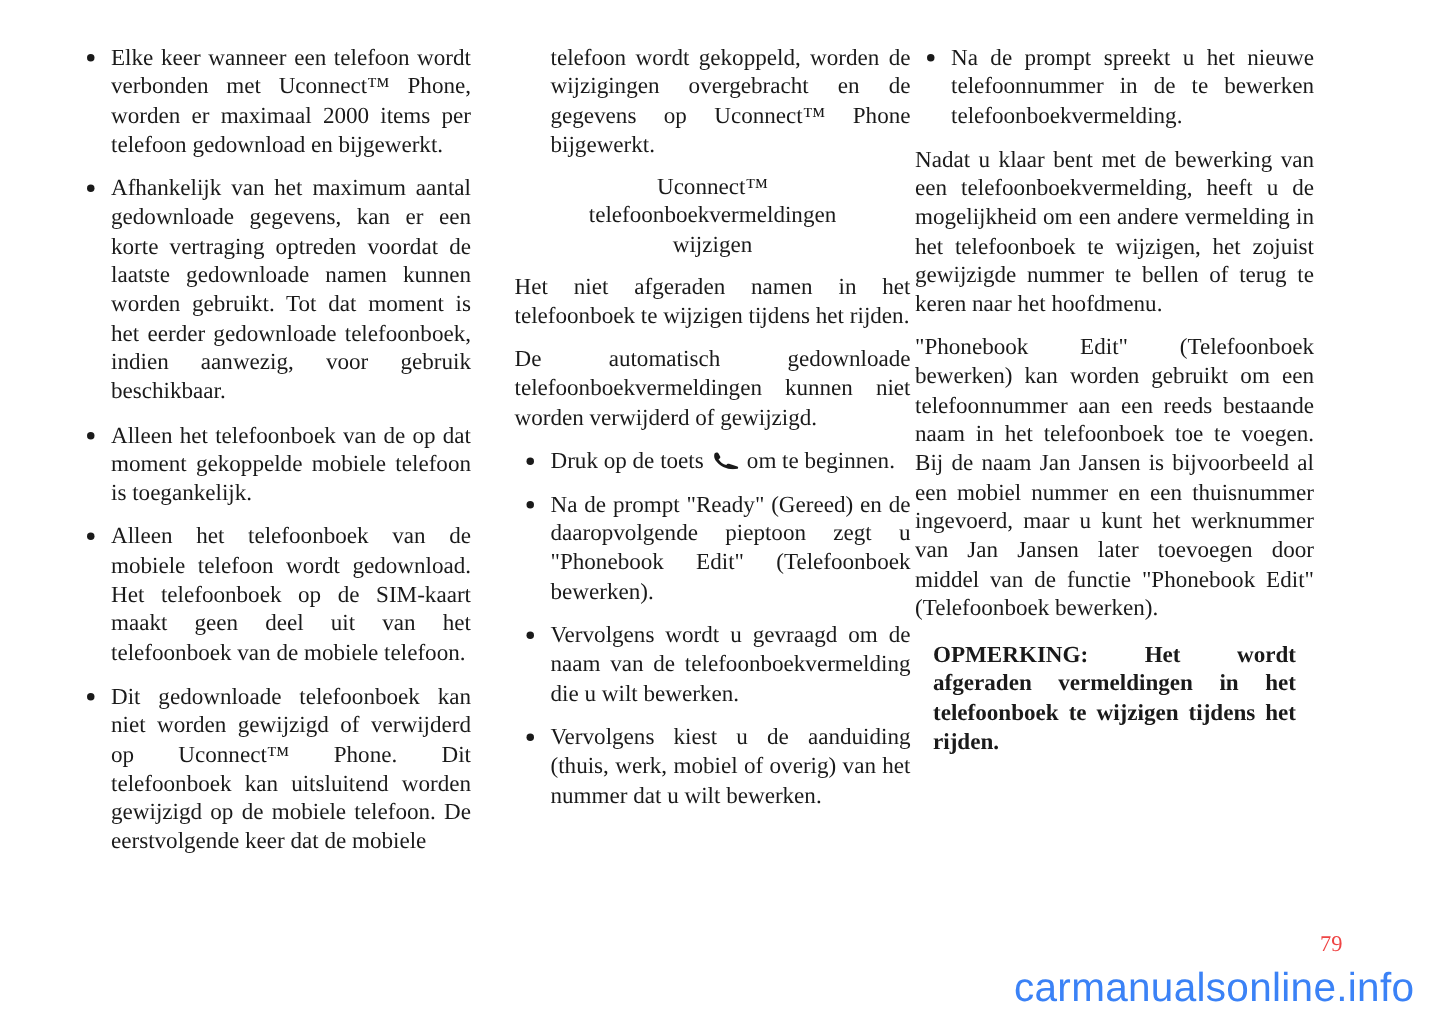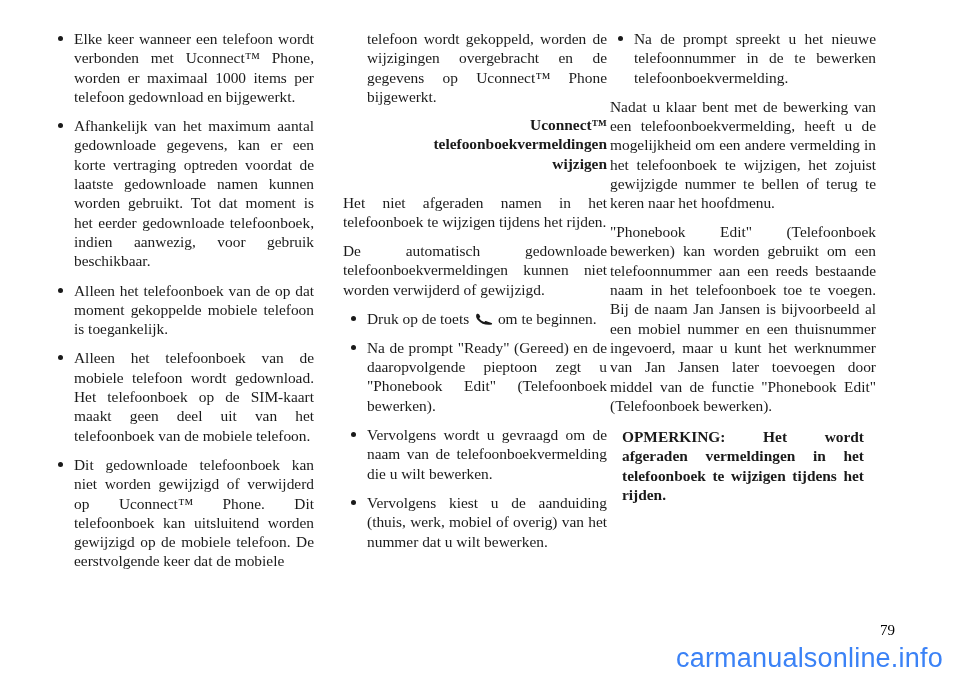--- a/index.html
+++ b/index.html
@@ -41,60 +41,60 @@
       width: 5px;
       height: 5px;
       border-radius: 50%;
       background: #1a1a1a;
     }
     .cont {
       padding-left: 24px;
       margin: 0 0 9px 0;
     }
     .heading {
-      font-weight: bold;
-      margin: 0 0 20px 0;
-      text-align: right;
+      font-weight: normal;
+      margin: 0 0 9px 0;
+      text-align: center;
     }
     .note {
       font-weight: bold;
       margin: 12px;
     }
     .phone-icon {
       display: inline-block;
       width: 18px;
       height: 12px;
       vertical-align: -1px;
       margin: 0 1px 0 2px;
     }
     .page-number {
       position: absolute;
       left: 880px;
       top: 622px;
       font-size: 15px;
       font-family: "Liberation Serif", serif;
-      color: #000000;
+      color: #ef4444;
     }
     .watermark {
       position: absolute;
       left: 676px;
       top: 643px;
       font-family: "Liberation Sans", "DejaVu Sans", sans-serif;
       font-size: 27px;
       letter-spacing: 0.2px;
       color: #3b82f6;
     }
   </style>
 </head>
 <body>
 
 <div id="col1" class="col">
   <div class="bullet">
     <span class="dot"></span>
-    <span>Elke keer wanneer een telefoon wordt verbonden met Uconnect™ Phone, worden er maximaal 1000 items per telefoon gedownload en bijgewerkt.</span>
+    <span>Elke keer wanneer een telefoon wordt verbonden met Uconnect™ Phone, worden er maximaal 2000 items per telefoon gedownload en bijgewerkt.</span>
   </div>
   <div class="bullet">
     <span class="dot"></span>
     <span>Afhankelijk van het maximum aantal gedownloade gegevens, kan er een korte vertraging optreden voordat de laatste gedownloade namen kunnen worden gebruikt. Tot dat moment is het eerder gedownloade telefoonboek, indien aanwezig, voor gebruik beschikbaar.</span>
   </div>
   <div class="bullet">
     <span class="dot"></span>
     <span>Alleen het telefoonboek van de op dat moment gekoppelde mobiele telefoon is toegankelijk.</span>
   </div>
   <div class="bullet">

